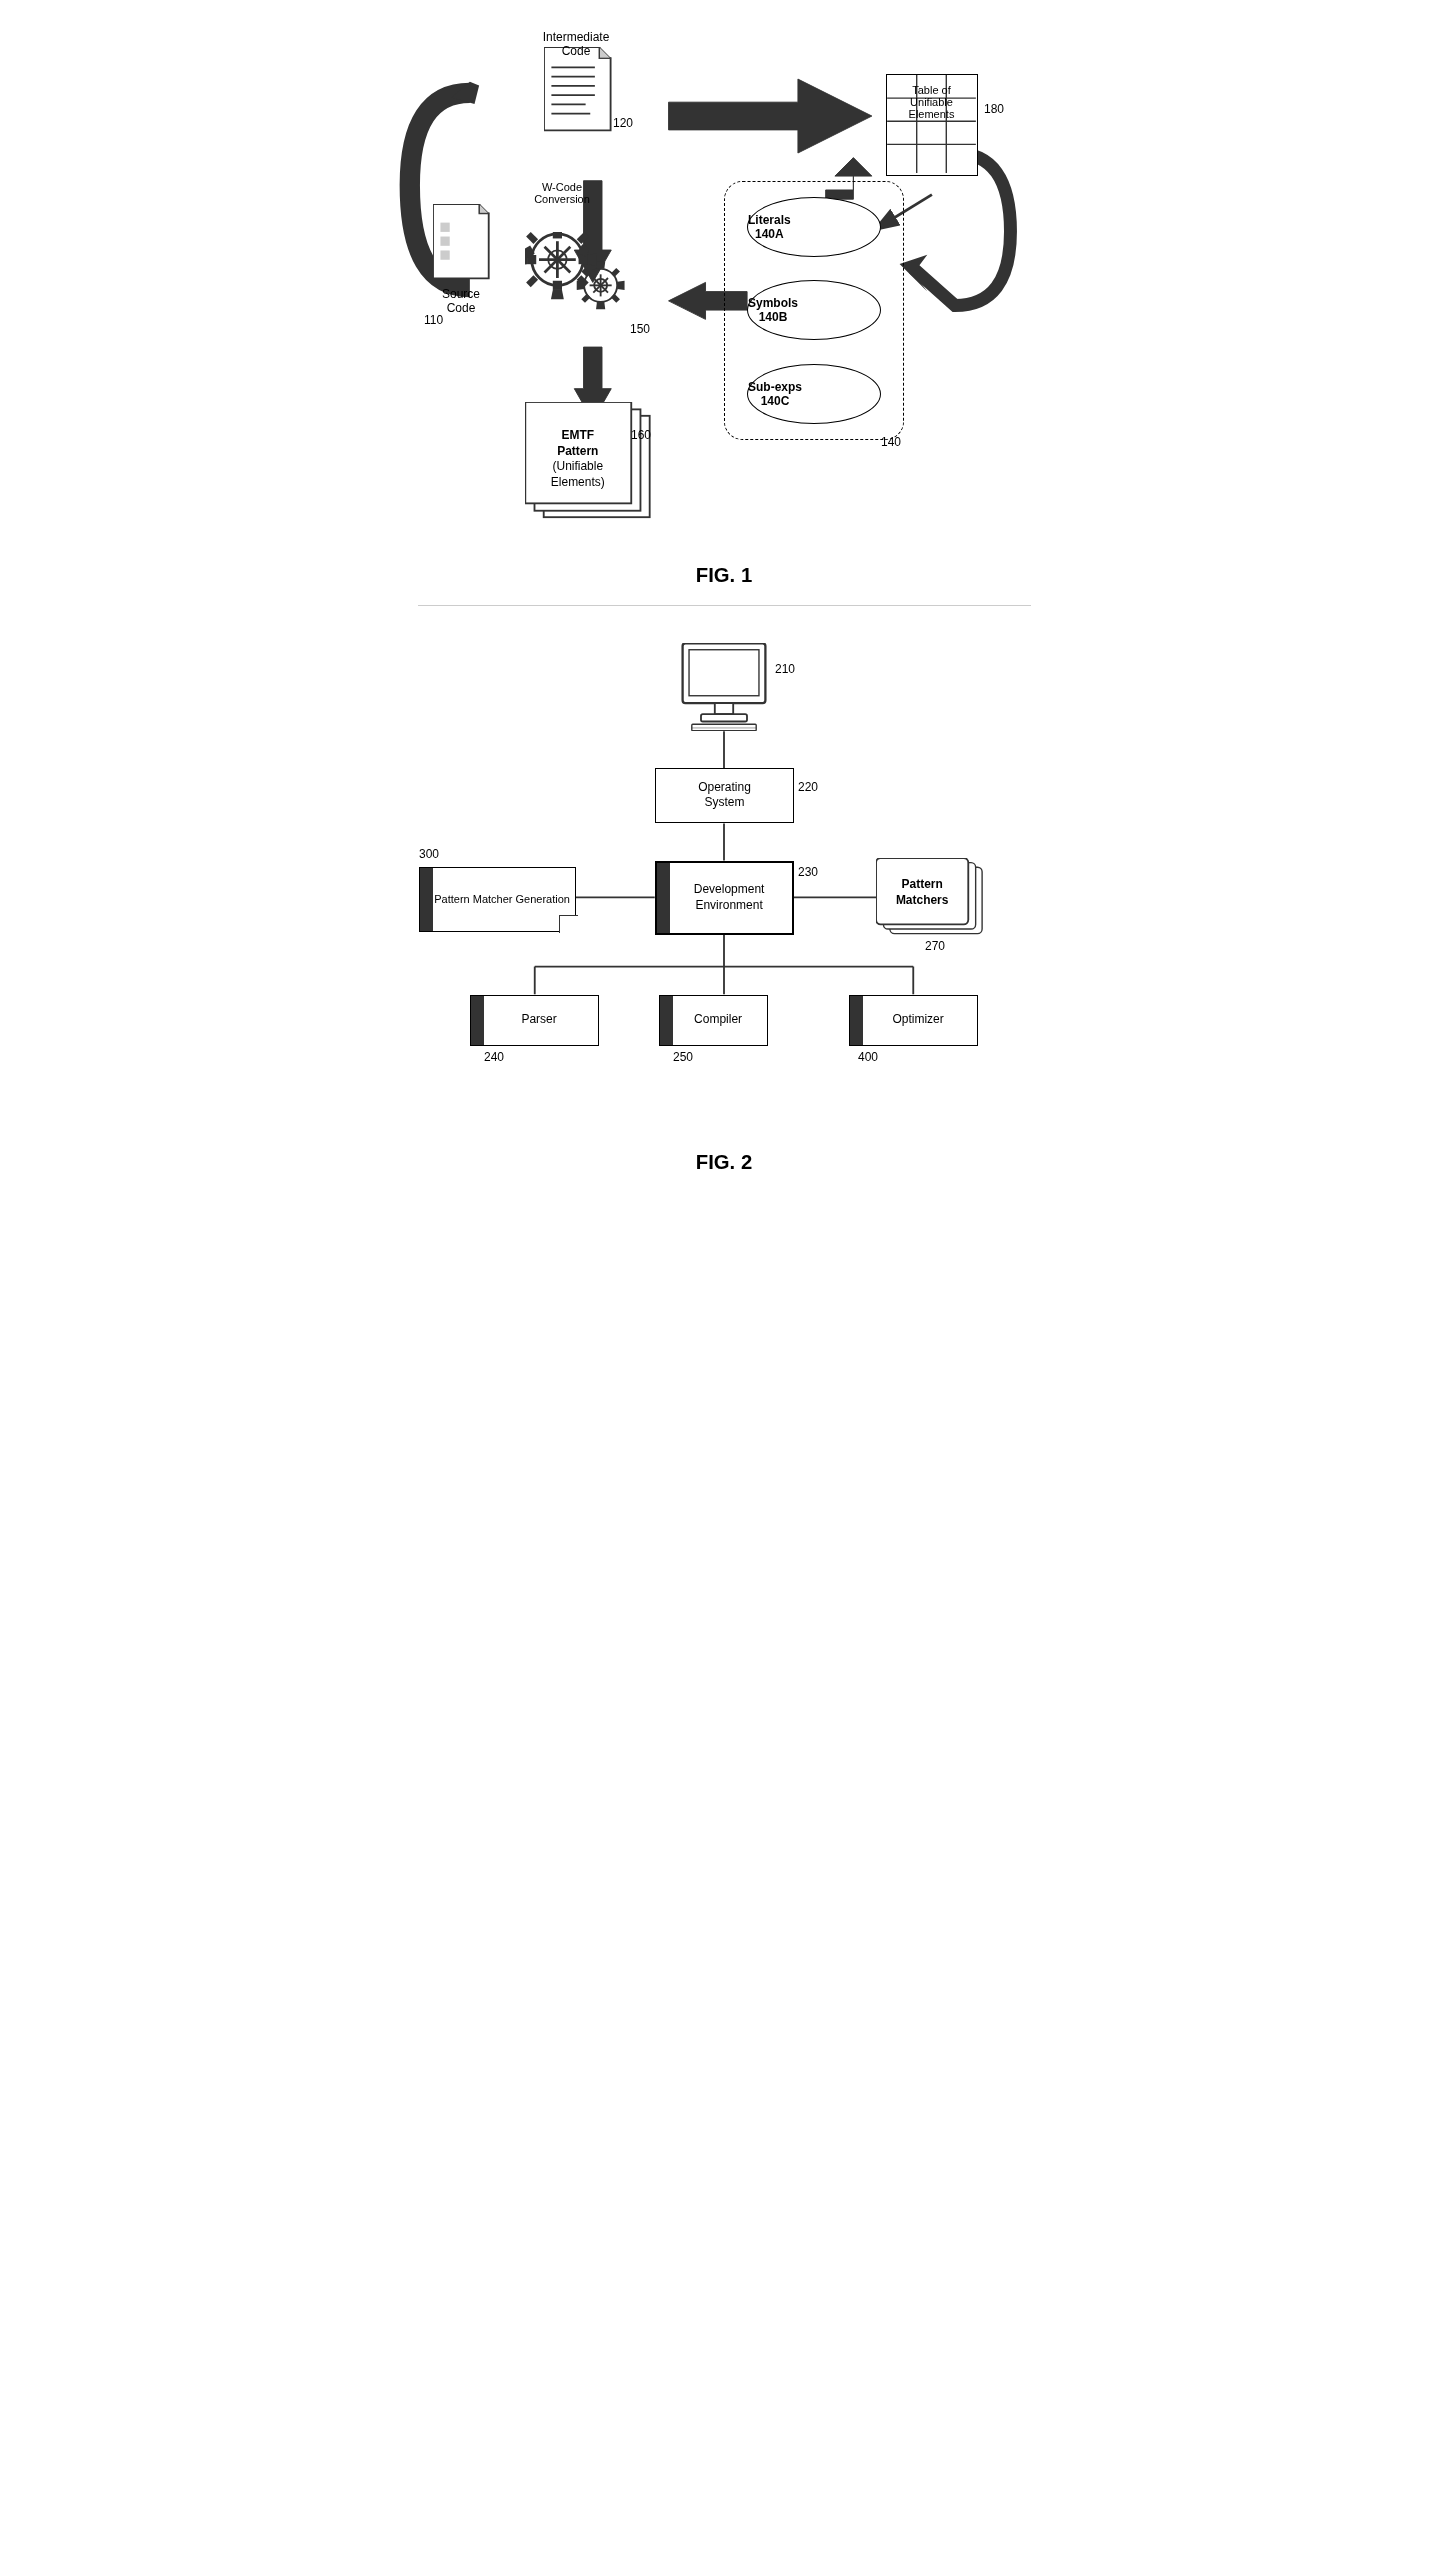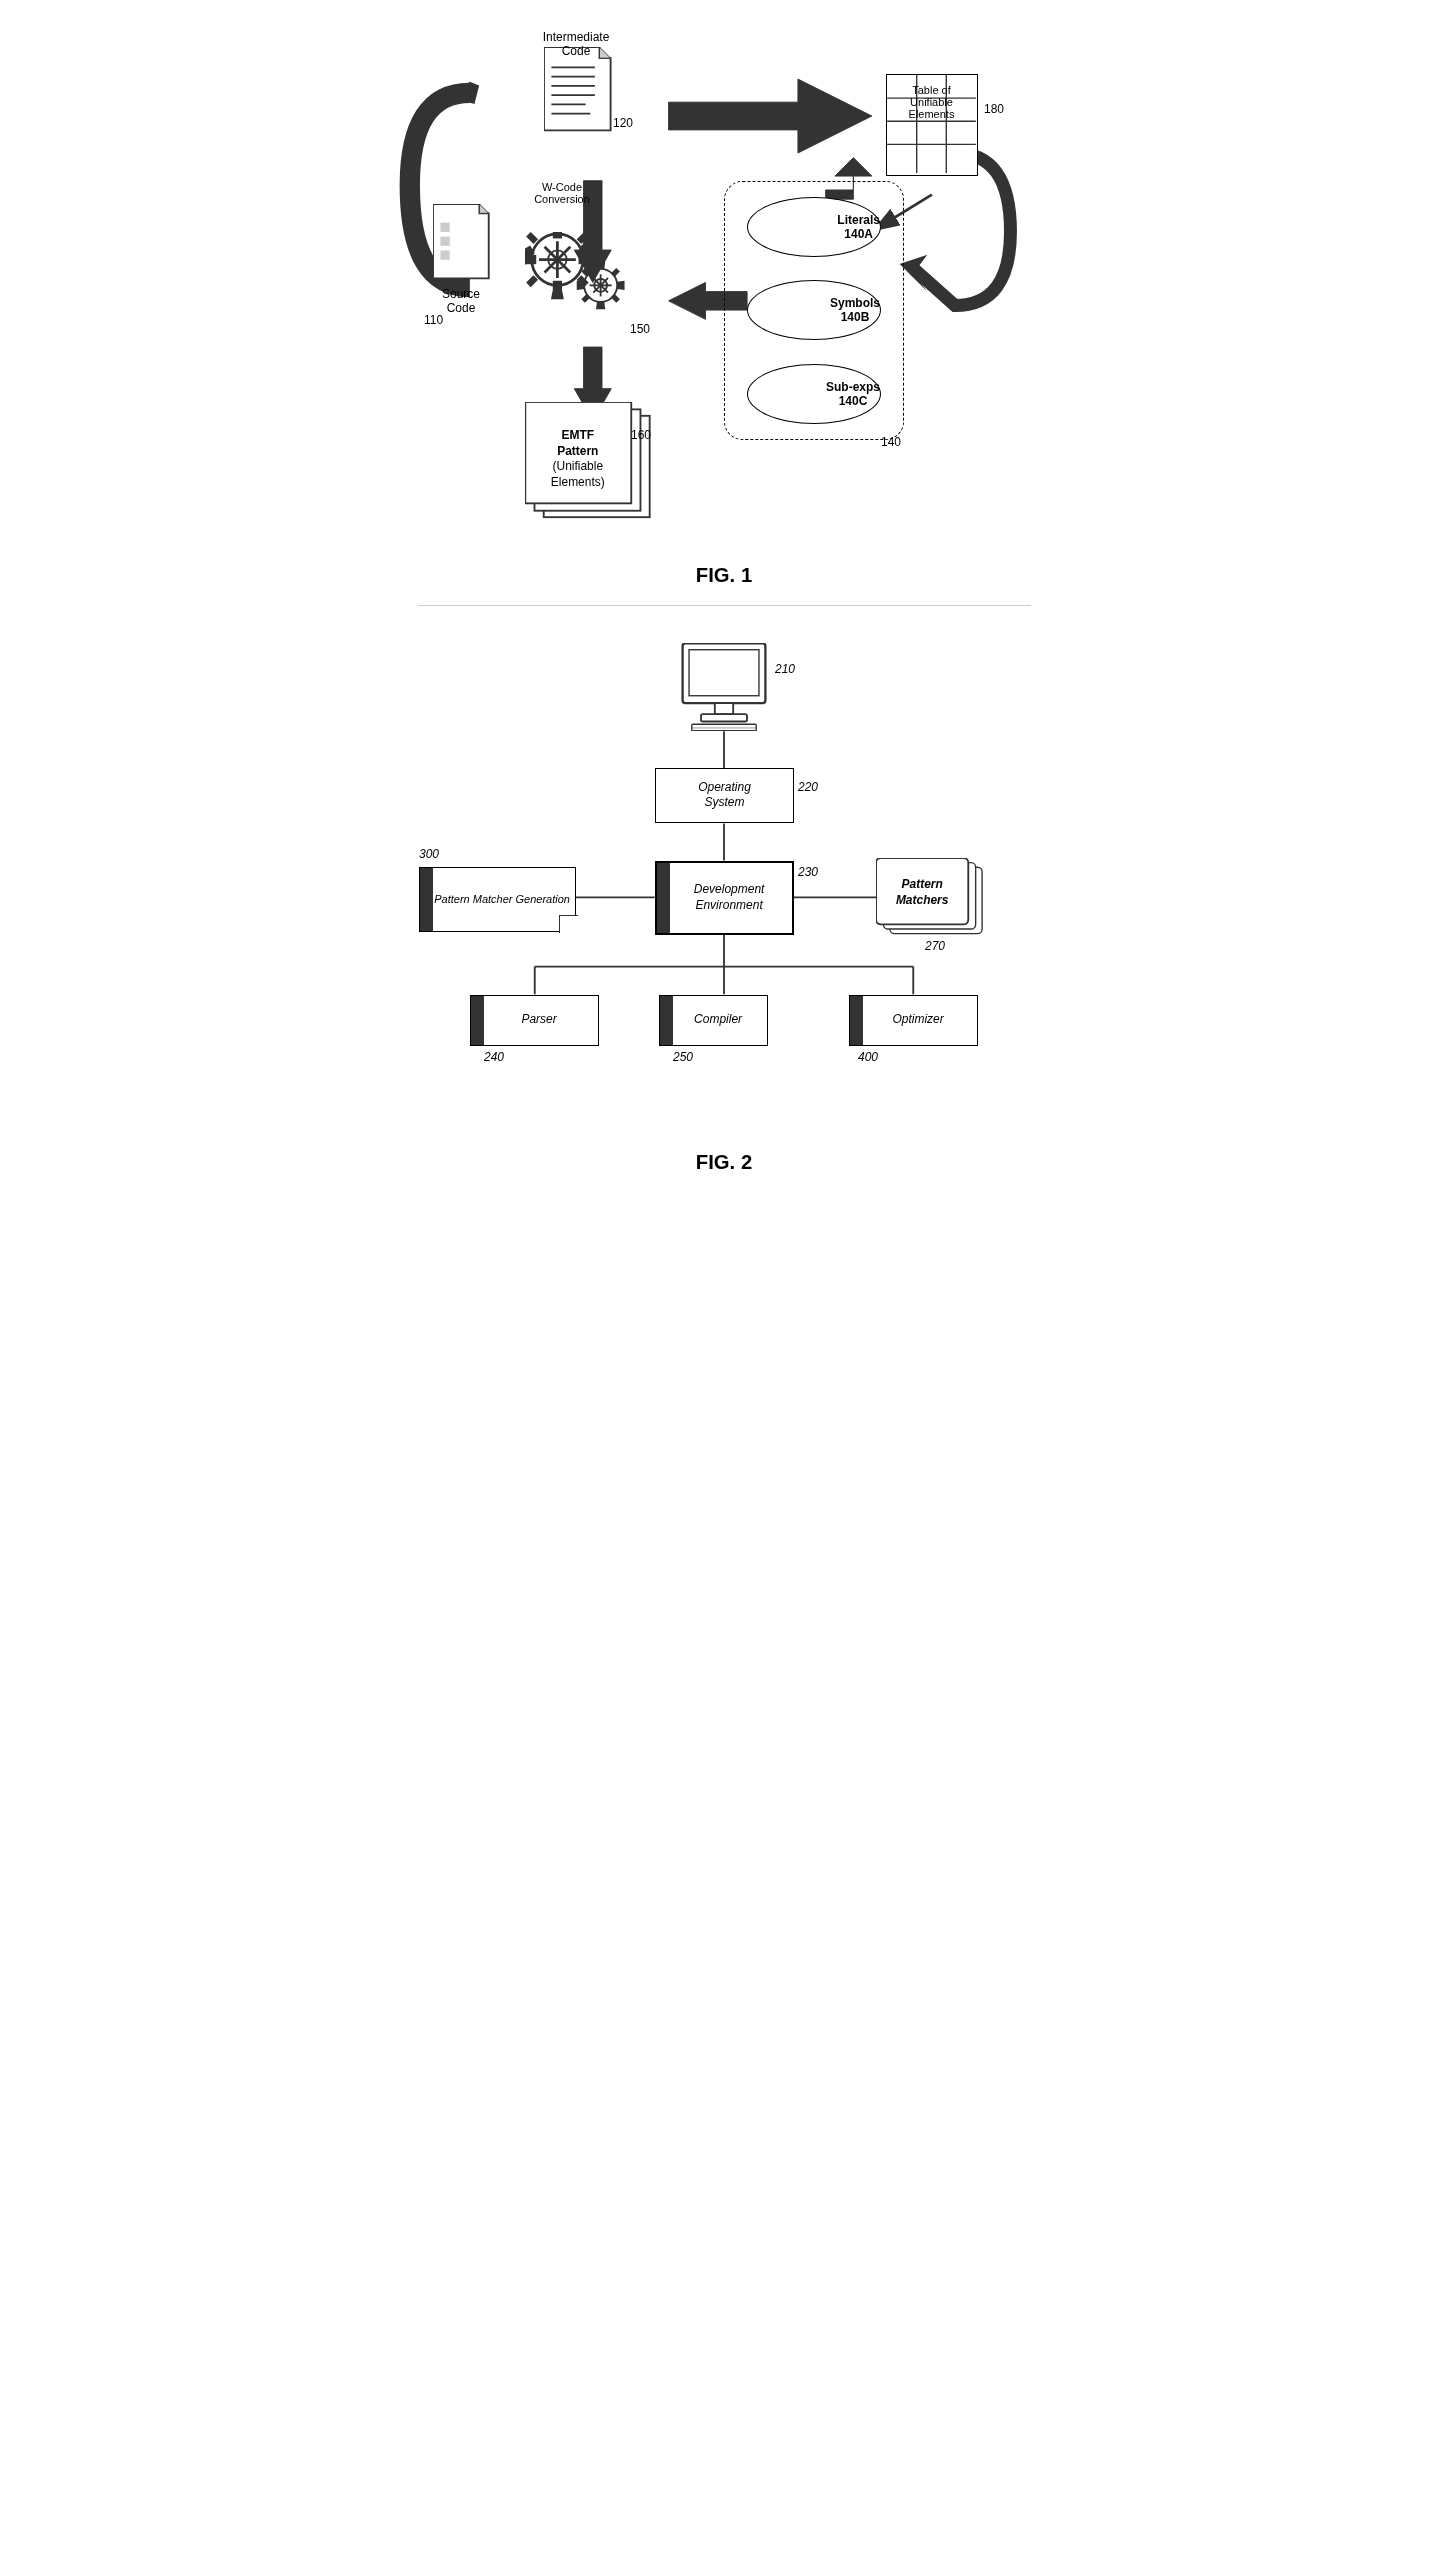--- a/index.html
+++ b/index.html
@@ -29,21 +29,20 @@
       font-weight: bold;
       margin-bottom: 9.2px;
     }
 
     
     .fig2 {
       position: relative;
       width: 684px;
       height: 517px;
       margin: 18.5px auto 9.2px auto;
-      font-style: italic;
     }
 
     .fig2-title {
       text-align: center;
       font-size: 20.3px;
       font-weight: bold;
       margin-bottom: 9.2px;
     }
 
     
@@ -77,21 +76,21 @@
       border-radius: 18.5px;
     }
 
     
     .oval {
       border-radius: 50%;
       border: 1.8px solid #000;
       background: #fff;
       display: flex;
       align-items: center;
-      justify-content: flex-end;
+      justify-content: flex-start;
       text-align: center;
       font-size: 12px;
     }
 
     
     .arrows-svg {
       position: absolute;
       top: 0;
       left: 0;
       width: 100%;

